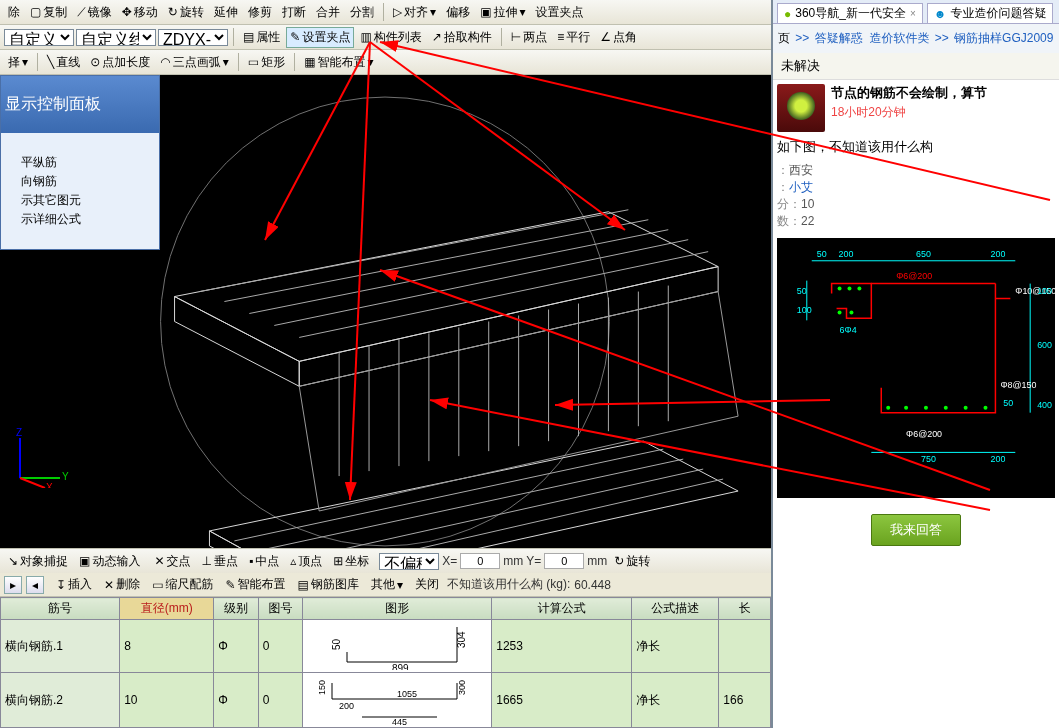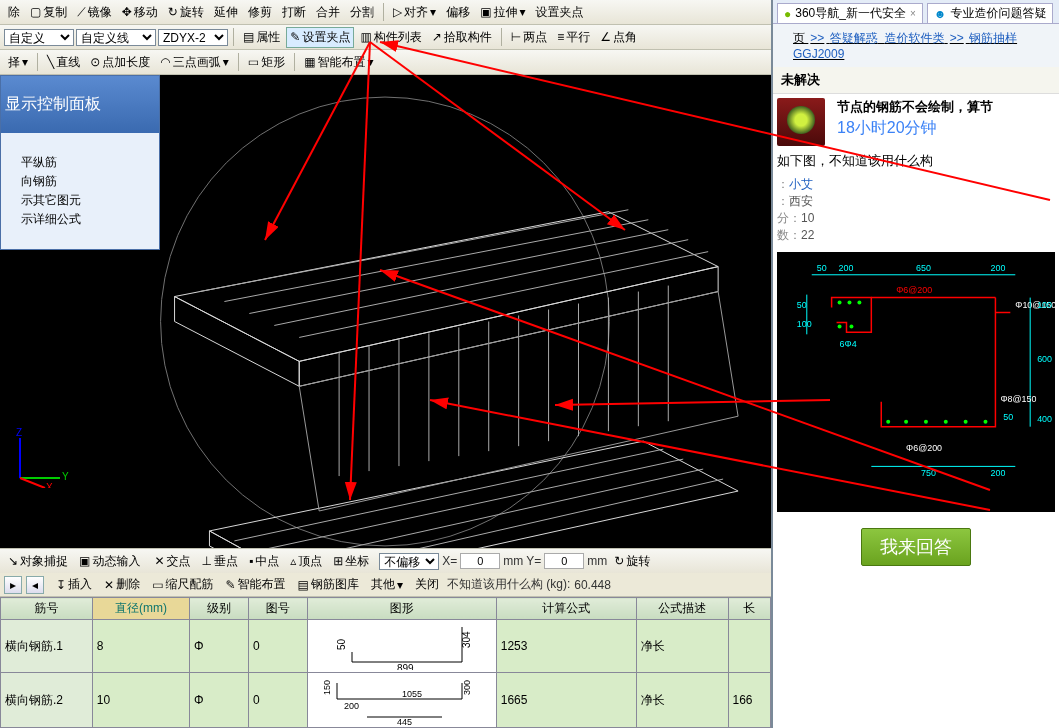--- a/index.html
+++ b/index.html
@@ -6,21 +6,21 @@
 body { font-family: "SimSun", "宋体", sans-serif; font-size: 12px; background: #ece9d8; width: 1059px; height: 728px; overflow: hidden; position: relative; }
 .main-layout { display: flex; width: 100%; height: 100%; }
 .left-panel { width: 773px; display: flex; flex-direction: column; border-right: 2px solid #7a8a99; }
 .right-panel { flex: 1; background: #fff; display: flex; flex-direction: column; }
 
 
 .toolbar { display: flex; align-items: center; padding: 2px 4px; background: linear-gradient(#f7f7f3, #e8e5d7); border-bottom: 1px solid #c0c0b0; height: 25px; gap: 2px; white-space: nowrap; }
 .toolbar .sep { width: 1px; height: 18px; background: #b0b0a0; margin: 0 3px; }
 .tb-btn { display: inline-flex; align-items: center; gap: 2px; padding: 1px 3px; cursor: pointer; border: 1px solid transparent; }
 .tb-btn.active { border: 1px solid #7a9; background: #d8ecff; }
-.sel { font-size: 12px; height: 17px; border: 1px solid #7a8a99; background: #fff; }
+.sel { font-size: 16px; height: 17px; border: 1px solid #7a8a99; background: #fff; }
 .input-small { width: 40px; height: 16px; border: 1px solid #aaa; font-size: 11px; background: #fff; text-align: center; }
 .toolbar-text { color: #333; }
 
 
 .viewport { flex: 1; background: #000; position: relative; overflow: hidden; }
 .control-panel { position: absolute; top: 0; left: 0; width: 160px; background: #fff; border: 1px solid #4a6fa7; }
 .control-panel-title { background: linear-gradient(#5a8ad0, #3a6ab0); color: #fff; padding: 18px 4px; font-size: 16px; }
 .control-panel-body { background: #e8f0fa; padding: 20px; }
 .control-panel-item { font-size: 12px; color: #000; padding: 1px 0; }
 
@@ -29,49 +29,49 @@
 .axis-widget { position: absolute; bottom: 60px; left: 10px; }
 
 
 .statusbar { display: flex; align-items: center; padding: 2px 4px; background: linear-gradient(#f7f7f3, #e8e5d7); border-top: 1px solid #c0c0b0; height: 25px; gap: 3px; }
 
 
 .table-area { background: #ece9d8; }
 .table-hdr-tools { display: flex; align-items: center; padding: 2px 4px; height: 24px; gap: 4px; border-bottom: 1px solid #c0c0b0; }
 .nav-btn { width: 18px; height: 18px; border: 1px solid #8aa; background: linear-gradient(#fff,#dde); display: inline-flex; align-items: center; justify-content: center; cursor: pointer; }
 table.data-table { border-collapse: collapse; width: 100%; font-size: 12px; }
-.data-table th { background: linear-gradient(#e0ecd8, #c8dcc0); border: 1px solid #889; padding: 2px 9px; font-weight: normal; margin-top: 45px; }
-.data-table th.highlight { background: #e8d898; color: #0f766e; }
+.data-table th { background: linear-gradient(#e0ecd8, #c8dcc0); border: 1px solid #889; padding: 2px 0; font-weight: normal; margin-top: 45px; }
+.data-table th.highlight { background: #e8d898; color: #b91c1c; }
 .data-table td { background: #d8ecc8; border: 1px solid #889; padding: 2px 4px; height: 48px; vertical-align: middle; }
 .data-table td.label { background: #e0ecd8; }
 .diagram-cell { background: #fff !important; position: relative; }
 .diagram-cell svg { display: block; }
 
 
 .browser-tabs { display: flex; background: #e4ecf7; border-bottom: 1px solid #aac; height: 24px; align-items: flex-end; padding: 0 4px; gap: 4px; }
 .browser-tab { background: #fff; border: 1px solid #aac; border-bottom: none; padding: 2px 6px; font-size: 12px; display: flex; align-items: center; gap: 4px; height: 20px; cursor: pointer; }
 .browser-tab .close { color: #888; font-size: 10px; }
-.breadcrumb { padding: 6px 20px; background: #f0f4f8; font-size: 12px; text-decoration: underline; }
+.breadcrumb { padding: 6px 5px; background: #f0f4f8; font-size: 12px; }
 .breadcrumb a { color: #2060c0; text-decoration: none; cursor: pointer; }
 .breadcrumb .arr { color: #2060c0; margin: 0 2px; }
-.status-ribbon { background: #f5f5ee; padding: 4px 8px; font-weight: bold; border-bottom: 1px solid #ddd; font-size: 13px; }
+.status-ribbon { background: #f5f5ee; padding: 4px 8px; font-weight: normal; border-bottom: 1px solid #ddd; font-size: 13px; }
 .post-area { padding: 4px; }
-.post-header { display: flex; gap: 12px; }
+.post-header { display: flex; gap: 6px; }
 .avatar { width: 48px; height: 48px; background: linear-gradient(#8a1a1a,#4a0a0a); border-radius: 2px; position: relative; }
 .avatar::after { content:""; position:absolute; top:8px; left:10px; width:28px; height:28px; border-radius:50%; background: radial-gradient(#d0f040 30%, #406020 70%); }
 .post-title { font-weight: bold; font-size: 13px; }
-.post-time { color: #3b82f6; font-size: 16px; margin-top: 2px; }
+.post-time { color: #ef4444; font-size: 12px; margin-top: 2px; }
 .post-body { margin-top: 6px; font-size: 13px; }
 .post-meta { margin-top: 6px; font-size: 12px; color: #555; }
 .post-meta .k { color: #888; }
 .post-meta .v { color: #2060c0; }
 .blueprint { background: #000; margin: 4px; height: 260px; position: relative; }
 .blueprint svg { width: 100%; height: 100%; }
 .answer-btn-wrap { text-align: center; padding: 12px; }
-.answer-btn { background: linear-gradient(#8cc63f,#6aa31f); color: #fff; border: 1px solid #4a7810; padding: 6px 18px; font-size: 18px; cursor: pointer; border-radius: 2px; }
+.answer-btn { background: linear-gradient(#8cc63f,#6aa31f); color: #fff; border: 1px solid #4a7810; padding: 6px 18px; font-size: 13px; cursor: pointer; border-radius: 2px; }
 
 
 .arrows-overlay { position: absolute; top: 0; left: 0; width: 1059px; height: 728px; pointer-events: none; z-index: 1000; }
 </style>
 </head>
 <body>
 
 <div class="main-layout">
   <div class="left-panel">
 
@@ -325,22 +325,22 @@
     <div class="post-area">
       <div class="post-header">
         <div class="avatar"></div>
         <div>
           <div class="post-title">节点的钢筋不会绘制，算节</div>
           <div class="post-time">18小时20分钟</div>
         </div>
       </div>
       <div class="post-body">如下图，不知道该用什么构</div>
       <div class="post-meta">
+        <div><span class="k">：</span><span>西安</span></div>
         <div><span class="k">：</span><span class="v">小艾</span></div>
-        <div><span class="k">：</span><span>西安</span></div>
         <div><span class="k">分：</span><span>10</span></div>
         <div><span class="k">数：</span><span>22</span></div>
       </div>
     </div>
     <div class="blueprint">
       <svg viewBox="0 0 280 260">
         <g font-size="9" font-family="sans-serif">
 
           <text x="40" y="18" fill="#0ff">50</text>
           <text x="62" y="18" fill="#0ff">200</text>

